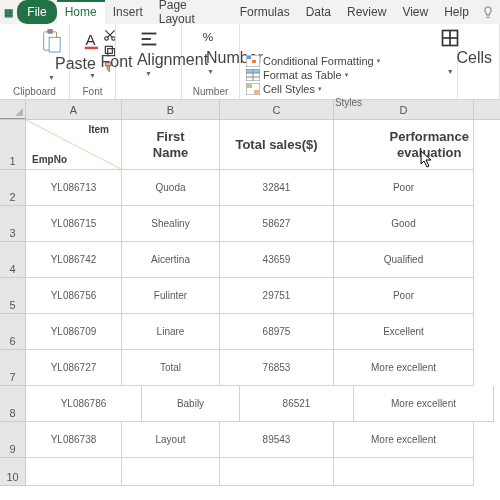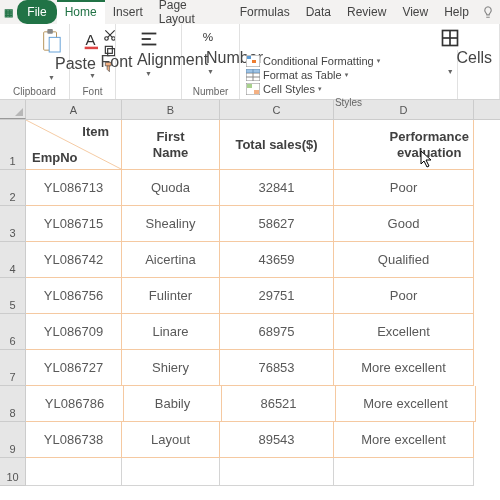--- a/index.html
+++ b/index.html
@@ -32,21 +32,21 @@
   
   .colhdr-row { display:flex; border-bottom:1px solid #ccc; background:#e6e6e6; height:20px; }
   .corner { width:26px; background:#e6e6e6; border-right:1px solid #ccc; border-bottom:1px solid #999; position:relative;}
   .corner::after { content:""; position:absolute; right:2px; bottom:2px; width:0; height:0; border-left:8px solid transparent; border-bottom:8px solid #b7b7b7;}
   .colhdr { text-align:center; font-size:11px; color:#555; border-right:1px solid #ccc; display:flex; align-items:center; justify-content:center; background:#e6e6e6; cursor:pointer;}
 
   
   .grid { display:flex; flex-direction:column; }
   .row { display:flex; }
   .rowhdr { width:26px; background:#e6e6e6; border-right:1px solid #ccc; border-bottom:1px solid #ccc; font-size:11px; color:#555; display:flex; align-items:flex-end; justify-content:center; padding-bottom:2px; cursor:pointer;}
-  .cell { border-right:1px solid #f5c9a1; border-bottom:1px solid #f5c9a1; font-size:13px; color:#595959; display:flex; align-items:center; justify-content:center; padding:0 4px; overflow:hidden; white-space:nowrap;}
+  .cell { border-right:1px solid #f5c9a1; border-bottom:1px solid #f5c9a1; font-size:10px; color:#595959; display:flex; align-items:center; justify-content:center; padding:0 4px; overflow:hidden; white-space:nowrap;}
   .row.blank .cell { border-right:1px solid #d4d4d4; border-bottom:1px solid #d4d4d4; }
   .hdrcell { font-weight:600; font-size:13px; color:#404040; text-align:center; line-height:1.2;}
   .diag { position:relative; justify-content:flex-start; align-items:flex-start;}
   .diag svg.diag-line { position:absolute; top:0; left:0; width:100%; height:100%; }
   .diag .top-lbl { position:absolute; top:4px; right:12px; font-weight:600; color:#404040;}
   .diag .bot-lbl { position:absolute; bottom:4px; left:6px; font-weight:600; color:#404040;}
   .cursor-arrow { position:absolute; pointer-events:none; }
 </style>
 </head>
 <body>
@@ -270,27 +270,27 @@
       <div class="row" style="height: 36px;">
         <div class="rowhdr">6</div>
         <div class="cell" style="width:96px">YL086709</div>
         <div class="cell" style="width:98px">Linare</div>
         <div class="cell" style="width:114px">68975</div>
         <div class="cell" style="width:140px">Excellent</div>
       </div>
       <div class="row" style="height: 36px;">
         <div class="rowhdr">7</div>
         <div class="cell" style="width:96px">YL086727</div>
-        <div class="cell" style="width:98px">Shiery</div>
+        <div class="cell" style="width:98px">Total</div>
         <div class="cell" style="width:114px">76853</div>
         <div class="cell" style="width:140px">More excellent</div>
       </div>
       <div class="row" style="height: 36px;">
         <div class="rowhdr">8</div>
-        <div class="cell" style="width:98px">YL086786</div>
+        <div class="cell" style="width:116px">YL086786</div>
         <div class="cell" style="width:98px">Babily</div>
         <div class="cell" style="width:114px">86521</div>
         <div class="cell" style="width:140px">More excellent</div>
       </div>
       <div class="row" style="height: 36px;">
         <div class="rowhdr">9</div>
         <div class="cell" style="width:96px">YL086738</div>
         <div class="cell" style="width:98px">Layout</div>
         <div class="cell" style="width:114px">89543</div>
         <div class="cell" style="width:140px">More excellent</div>

